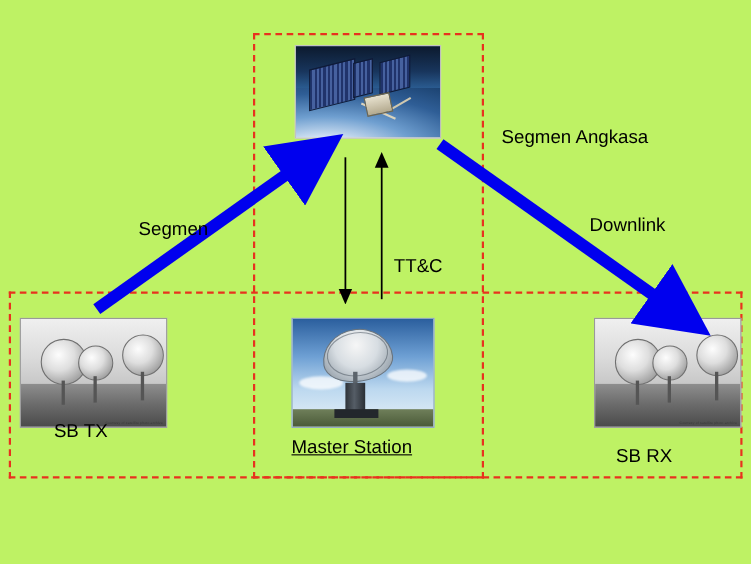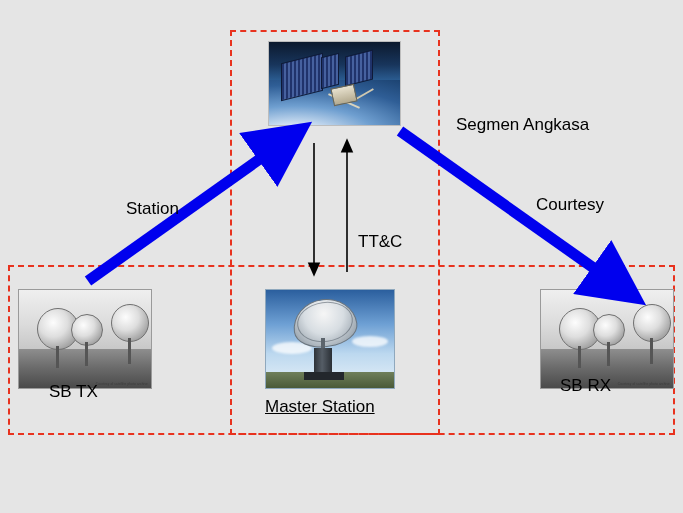--- a/index.html
+++ b/index.html
@@ -7,21 +7,21 @@
     padding: 0;
     background: #ffffff;
   }
   body {
     font-family: "Liberation Sans", sans-serif;
   }
   #canvas {
     position: relative;
     width: 683px;
     height: 513px;
-    background: #e5e5e5;
+    background: #bef264;
     overflow: hidden;
   }
   .dashed-box {
     position: absolute;
     border: 2px dashed #e8321e;
     box-sizing: border-box;
   }
   #space-segment-box {
     left: 230px;
     top: 30px;
@@ -39,21 +39,21 @@
     color: #000000;
     font-size: 17px;
     white-space: nowrap;
   }
   #label-segmen-angkasa { left: 456px; top: 115px; }
   #label-uplink { left: 126px; top: 199px; }
   #label-downlink { left: 536px; top: 195px; }
   #label-ttc { left: 358px; top: 232px; }
   #label-sbtx { left: 49px; top: 382px; }
   #label-master { left: 265px; top: 397px; text-decoration: underline; }
-  #label-sbrx { left: 560px; top: 376px; }
+  #label-sbrx { left: 560px; top: 405px; }
 
   
   .photo {
     position: absolute;
     overflow: hidden;
     box-sizing: border-box;
   }
   #photo-satellite {
     left: 268px;
     top: 41px;
@@ -298,20 +298,20 @@
     <g>
       <line x1="314" y1="143" x2="314" y2="272" stroke="#000000" stroke-width="1.6" marker-end="url(#black-head)"></line>
     </g>
 
     <g>
       <line x1="347" y1="272" x2="347" y2="143" stroke="#000000" stroke-width="1.6" marker-end="url(#black-head)"></line>
     </g>
   </svg>
 
   <div class="label" id="label-segmen-angkasa">Segmen Angkasa</div>
-  <div class="label" id="label-uplink">Station</div>
-  <div class="label" id="label-downlink">Courtesy</div>
+  <div class="label" id="label-uplink">Segmen</div>
+  <div class="label" id="label-downlink">Downlink</div>
   <div class="label" id="label-ttc">TT&amp;C</div>
   <div class="label" id="label-sbtx">SB TX</div>
   <div class="label" id="label-master">Master Station</div>
   <div class="label" id="label-sbrx">SB RX</div>
 
 </div>
 
 </body></html>

